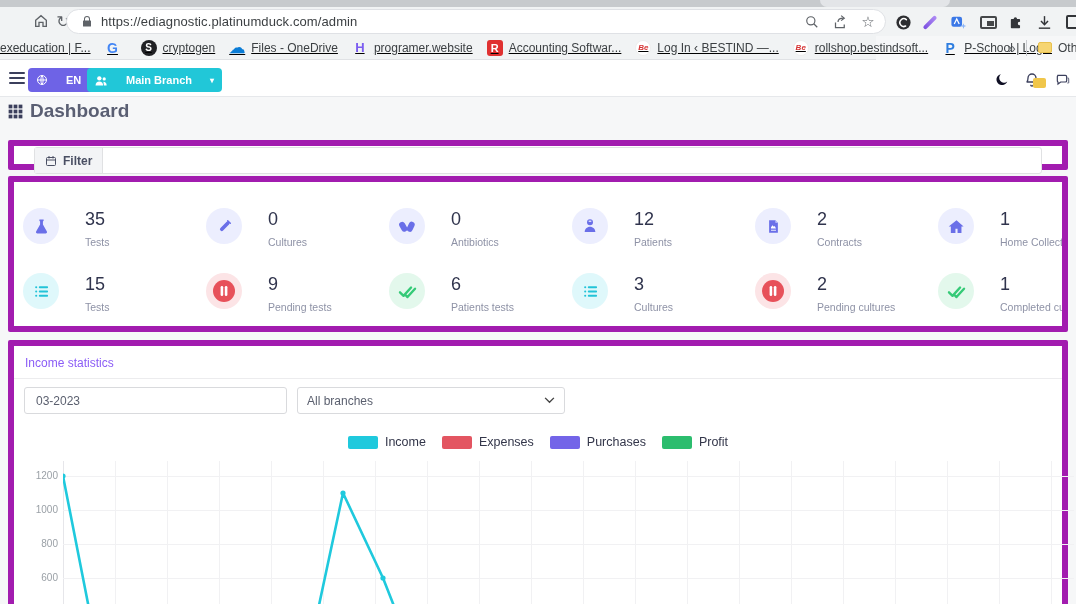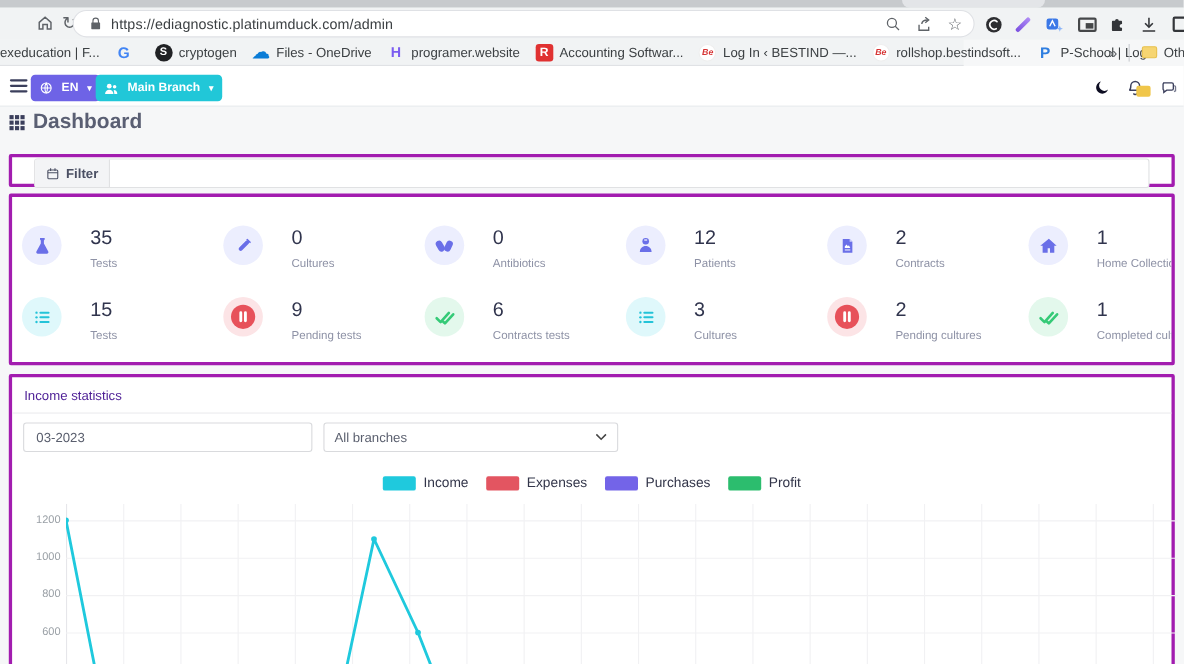--- a/index.html
+++ b/index.html
@@ -6,50 +6,50 @@
   html,body { width:1076px; height:604px; overflow:hidden; font-family:"Liberation Sans", sans-serif; background:#f6f7f8; }
   
   #tabstrip { position:absolute; top:0; left:0; width:1076px; height:7px; background:#c7cacd; }
   #tabstrip .notch { position:absolute; left:820px; top:0; width:130px; height:7px; background:#e3e5e8; border-radius:0 0 8px 8px; }
   #toolbar { position:absolute; top:7px; left:0; width:1076px; height:29px; background:#f1f3f4; }
   #toolbar .tool-ic { position:absolute; top:3px; width:22px; height:22px; display:flex; align-items:center; justify-content:center; color:#5f6368; font-size:16px; }
   #omnibox { position:absolute; top:2px; left:66px; width:820px; height:25px; background:#fff; border:1px solid #dfe1e5; border-radius:13px; display:flex; align-items:center; }
   #omnibox .url { font-size:13px; color:#3c4043; margin-left:8px; letter-spacing:.1px; }
   .ext-ic { position:absolute; top:5px; width:20px; height:20px; display:flex; align-items:center; justify-content:center; }
   
-  #bookmarks { position:absolute; top:36px; left:0; width:876px; height:24px; background:#f1f3f4; display:flex; align-items:center; border-bottom:1px solid #e0e2e5; }
+  #bookmarks { position:absolute; top:36px; left:0; width:876px; height:24px; background:#f1f3f4; display:flex; align-items:center; border-bottom:1px solid #e0e2e5;text-decoration:underline; }
   .bm { display:flex; align-items:center; gap:6px; margin-right:14px; white-space:nowrap; font-size:12px; color:#3c4043; }
   .fav { width:16px; height:16px; display:flex; align-items:center; justify-content:center; font-size:11px; font-weight:bold; border-radius:3px; flex:0 0 16px; }
   
   #appnav { position:absolute; top:60px; left:0; width:1076px; height:37px; background:#fff; border-bottom:1px solid #e6e8eb; }
   #hamburger { position:absolute; left:9px; top:12px; width:16px; height:12px; display:flex; flex-direction:column; justify-content:space-between; cursor:pointer; }
   #hamburger span { height:2px; background:#3b3f5c; border-radius:1px; }
-  .nav-btn { position:absolute; top:68px; height:24px; border:none; border-radius:4px; color:#fff; font-size:11px; font-weight:bold; display:flex; align-items:center; gap:8px; padding:0 8px; font-family:"Liberation Sans", sans-serif; cursor:pointer; }
+  .nav-btn { position:absolute; top:68px; height:24px; border:none; border-radius:4px; color:#fff; font-size:11px; font-weight:bold; display:flex; align-items:center; gap:18px; padding:0 8px; font-family:"Liberation Sans", sans-serif; cursor:pointer; }
   .caret { font-size:8px; }
   .nav-right-ic { position:absolute; top:70px; width:20px; height:20px; display:flex; align-items:center; justify-content:center; }
   
   #page-header { position:absolute; top:100px; left:8px; display:flex; align-items:center; gap:7px; }
   #page-title { font-size:19px; font-weight:600; color:#5a5f73; }
-  .card { position:absolute; left:8px; width:1060px; background:#fff; border:3px solid #a21caf; border-radius:2px; }
+  .card { position:absolute; left:8px; width:1060px; background:#fff; border:6px solid #a21caf; border-radius:2px; }
   
   #filter-card { top:140px; height:30px; }
   #filter-group { position:absolute; left:20px; right:20px; top:1px; height:27px; border:1px solid #e0e1e3; border-radius:3px; display:flex; background:#fff; }
   #filter-addon { background:#f3f4f6; border-right:1px solid #e0e1e3; display:flex; align-items:center; gap:6px; padding:0 10px; font-size:12px; font-weight:bold; color:#4a4f63; }
   #filter-input { border:none; flex:1; font-size:12px; color:#5a5f6e; padding:0 10px; outline:none; background:transparent; font-family:"Liberation Sans", sans-serif; }
   
   #stats-card { top:176px; height:156px; overflow:hidden; }
   .stat-row { position:absolute; left:9px; display:grid; grid-template-columns:repeat(6,183px); }
   .stat { display:flex; align-items:flex-start; }
   .stat-ic { width:36px; height:36px; border-radius:50%; display:flex; align-items:center; justify-content:center; flex:0 0 36px; }
   .stat-txt { margin-left:26px; margin-top:1px; }
   .stat-val { font-size:18px; color:#30344d; line-height:20px; }
   .stat-lbl { font-size:10.5px; color:#8e92a6; margin-top:7px; }
   
   #income-card { top:340px; height:300px; }
-  #income-title { position:absolute; top:10px; left:11px; font-size:12px; color:#4c1d95; }
+  #income-title { position:absolute; top:10px; left:11px; font-size:12px; color:#8b5cf6; }
   #income-divider { position:absolute; top:32px; left:0; width:100%; border-top:1px solid #ececee; }
   #month-input { position:absolute; top:41px; left:10px; width:263px; height:27px; border:1px solid #d9dadd; border-radius:3px; font-size:12px; color:#5a5f6e; display:flex; align-items:center; padding:0 11px; background:#fff; }
   #branch-select { position:absolute; top:41px; left:283px; width:268px; height:27px; border:1px solid #d9dadd; border-radius:3px; font-size:12px; color:#5a5f6e; display:flex; align-items:center; justify-content:space-between; padding:0 9px; background:#fff; cursor:pointer; }
   #legend { position:absolute; top:89px; left:0; width:100%; display:flex; justify-content:center; align-items:center; gap:16px; }
   .legend-item { display:flex; align-items:center; gap:7px; font-size:12.5px; color:#33364a; }
   .legend-swatch { width:30px; height:13px; border-radius:2px; }
   .ytick { position:absolute; width:32px; text-align:right; font-size:10px; color:#9aa0a6; left:12px; }
   #chart-svg { position:absolute; top:115px; left:49px; }
 </style>
 </head>
@@ -326,21 +326,21 @@
       </span>
       <span class="stat-txt"><span class="stat-val">9</span><div class="stat-lbl">Pending tests</div></span>
     </div>
     <div class="stat">
       <span class="stat-ic" style="background:#e3f8ec">
         <svg width="19" height="19" viewBox="0 0 24 24" fill="none" stroke="#35ca77" stroke-width="3" stroke-linecap="round" stroke-linejoin="round">
             <path d="M2.5 13l4.5 4.5L16.5 7"></path>
             <path d="M10 17l2 2L21.5 8.5"></path>
           </svg>
       </span>
-      <span class="stat-txt"><span class="stat-val">6</span><div class="stat-lbl">Contracts tests</div></span>
+      <span class="stat-txt"><span class="stat-val">6</span><div class="stat-lbl">Patients tests</div></span>
     </div>
     <div class="stat">
       <span class="stat-ic" style="background:#dff8fb">
         <svg width="17" height="17" viewBox="0 0 24 24" stroke="#23c3d8" stroke-width="2.6" stroke-linecap="round">
             <circle cx="4.5" cy="6" r="1.5" fill="#23c3d8" stroke="none"></circle>
             <line x1="9.5" y1="6" x2="20" y2="6"></line>
             <circle cx="4.5" cy="12" r="1.5" fill="#23c3d8" stroke="none"></circle>
             <line x1="9.5" y1="12" x2="20" y2="12"></line>
             <circle cx="4.5" cy="18" r="1.5" fill="#23c3d8" stroke="none"></circle>
             <line x1="9.5" y1="18" x2="20" y2="18"></line>

